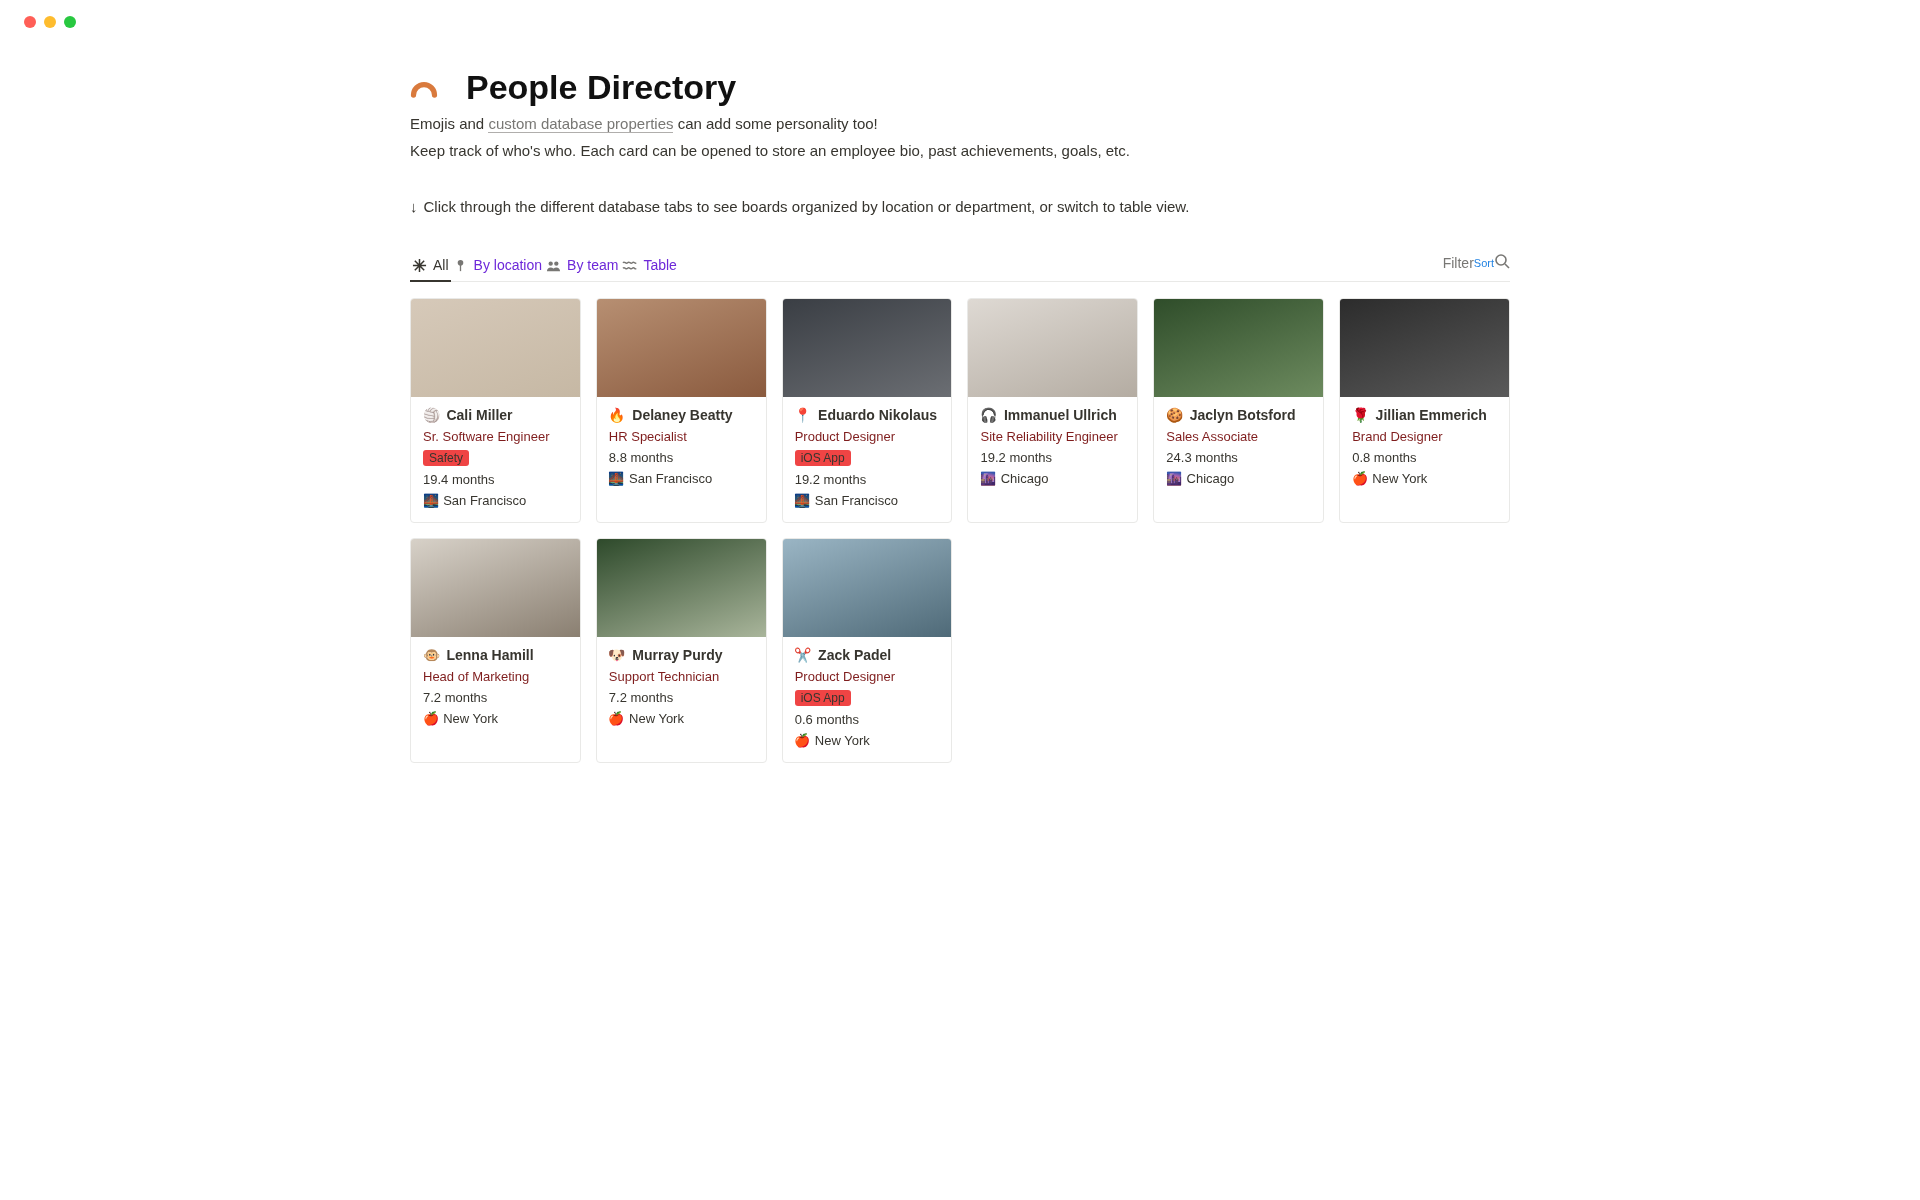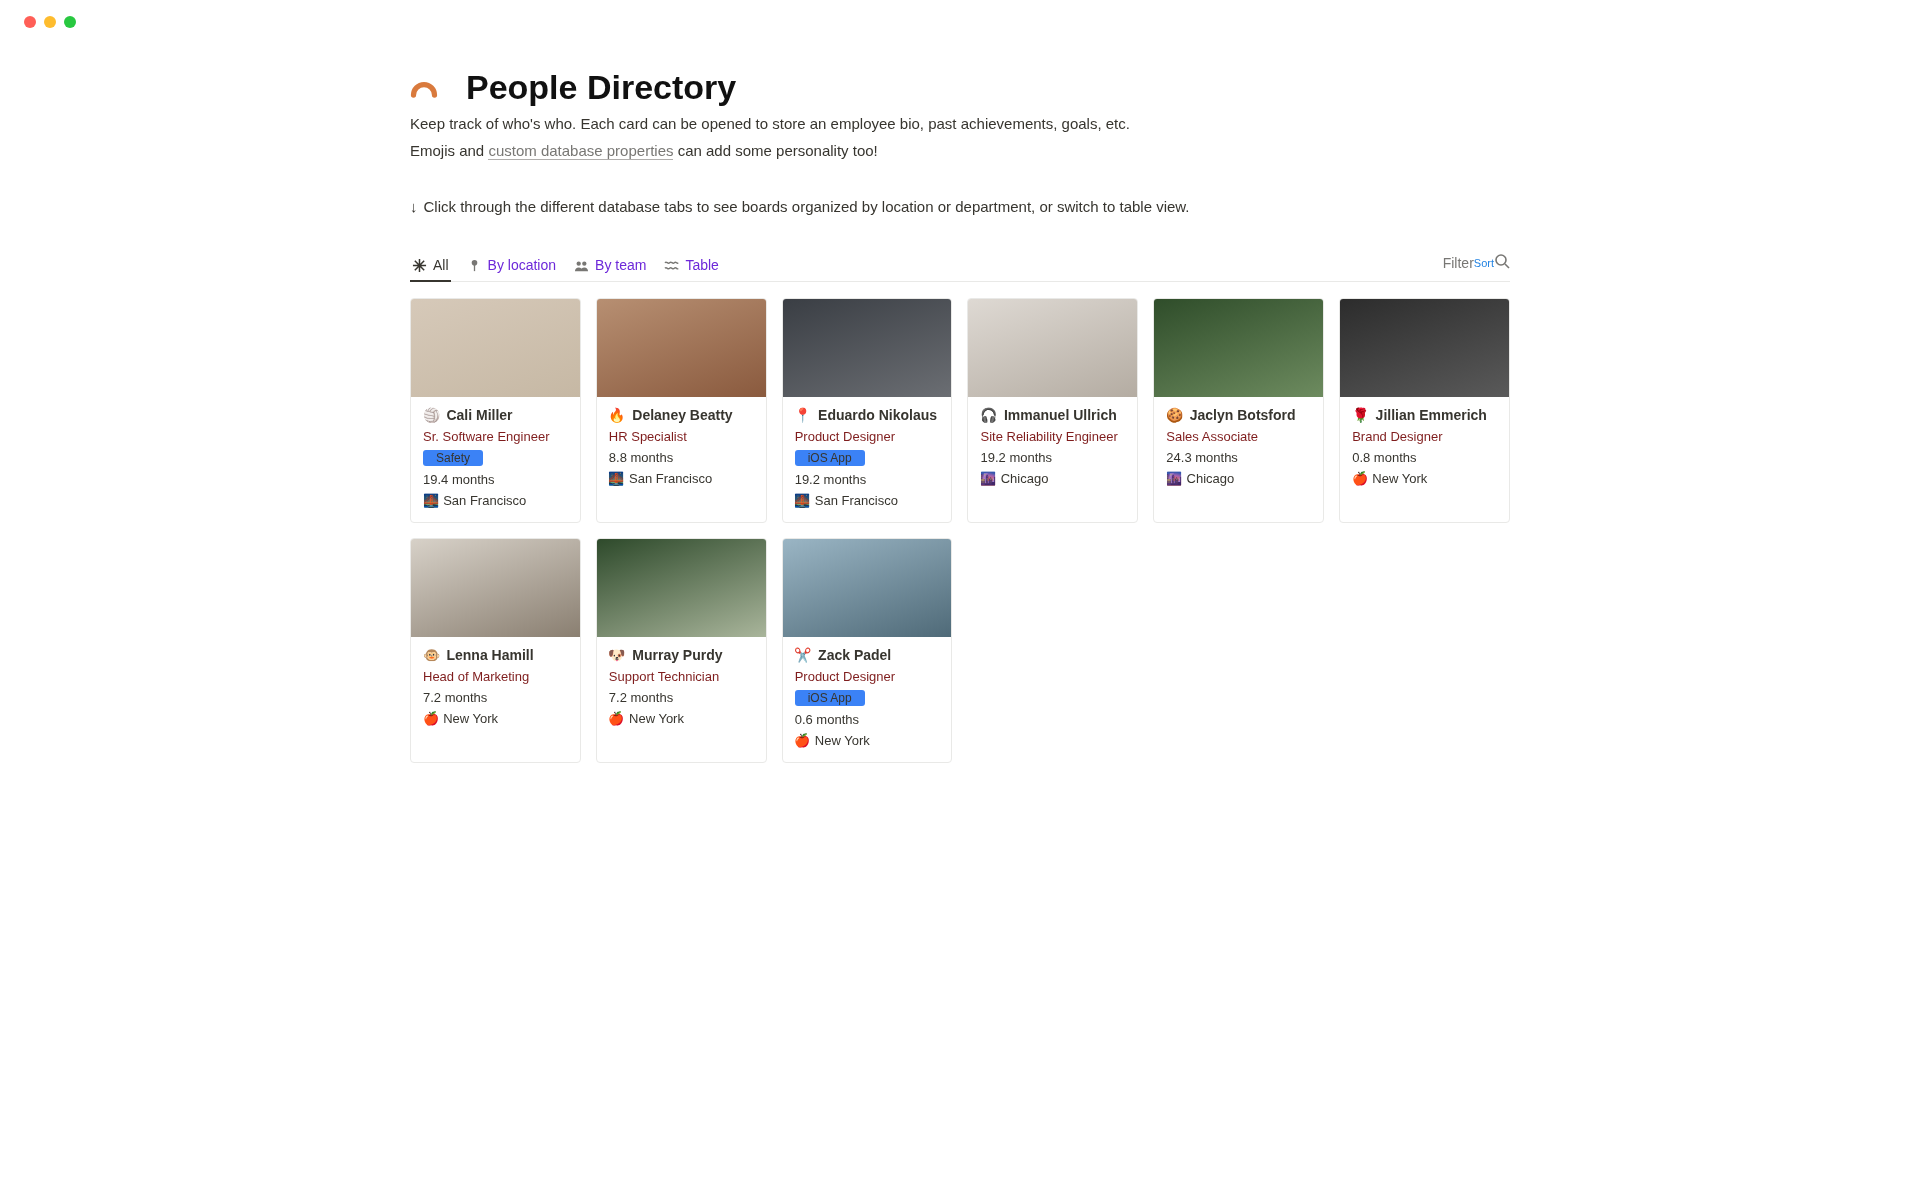--- a/index.html
+++ b/index.html
@@ -56,21 +56,20 @@
 
   .tabs-row {
     display: flex;
     align-items: center;
     justify-content: space-between;
     margin-top: 36px;
     border-bottom: 1px solid #e9e9e7;
   }
   .tabs-left {
     display: flex;
-    gap: 14px;
   }
   .tab {
     display: flex;
     align-items: center;
     gap: 6px;
     font-size: 14px;
     color: #6d28d9;
     padding: 6px 2px 8px 2px;
     cursor: pointer;
     position: relative;
@@ -130,24 +129,24 @@
     font-size: 14px;
     font-weight: 600;
     color: #37352f;
   }
   .card-role {
     font-size: 13px;
     color: #7f1d1d;
   }
   .tag {
     display: inline-block;
-    background: #3b82f6;
+    background: #ef4444;
     color: #37352f;
     font-size: 12px;
-    padding: 1px 13px;
+    padding: 1px 6px;
     border-radius: 3px;
     align-self: flex-start;
   }
   .card-tenure {
     font-size: 13px;
     color: #37352f;
   }
   .card-loc {
     font-size: 13px;
     color: #37352f;
@@ -186,24 +185,24 @@
 
   <div class="page-header-row">
     <span class="arc-icon">
       <svg viewBox="0 0 32 24">
           <path d="M4 20 A12 12 0 0 1 28 20" fill="none" stroke="#d97a3d" stroke-width="6" stroke-linecap="round"></path>
         </svg>
     </span>
     <h1 class="page-title">People Directory</h1>
   </div>
 
-  <p class="page-desc">Keep track of who's who. Each card can be opened to store an employee bio, past achievements, goals, etc.</p>
   <p class="page-desc">
     <span>Emojis and </span><span class="underline-link">custom database properties</span><span> can add some personality too!</span>
   </p>
+  <p class="page-desc">Keep track of who's who. Each card can be opened to store an employee bio, past achievements, goals, etc.</p>
 
   <p class="page-hint">
     <span>↓</span>
     <span>Click through the different database tabs to see boards organized by location or department, or switch to table view.</span>
   </p>
 
   <div class="tabs-row">
     <div class="tabs-left">
 
       <div class="tab active">

